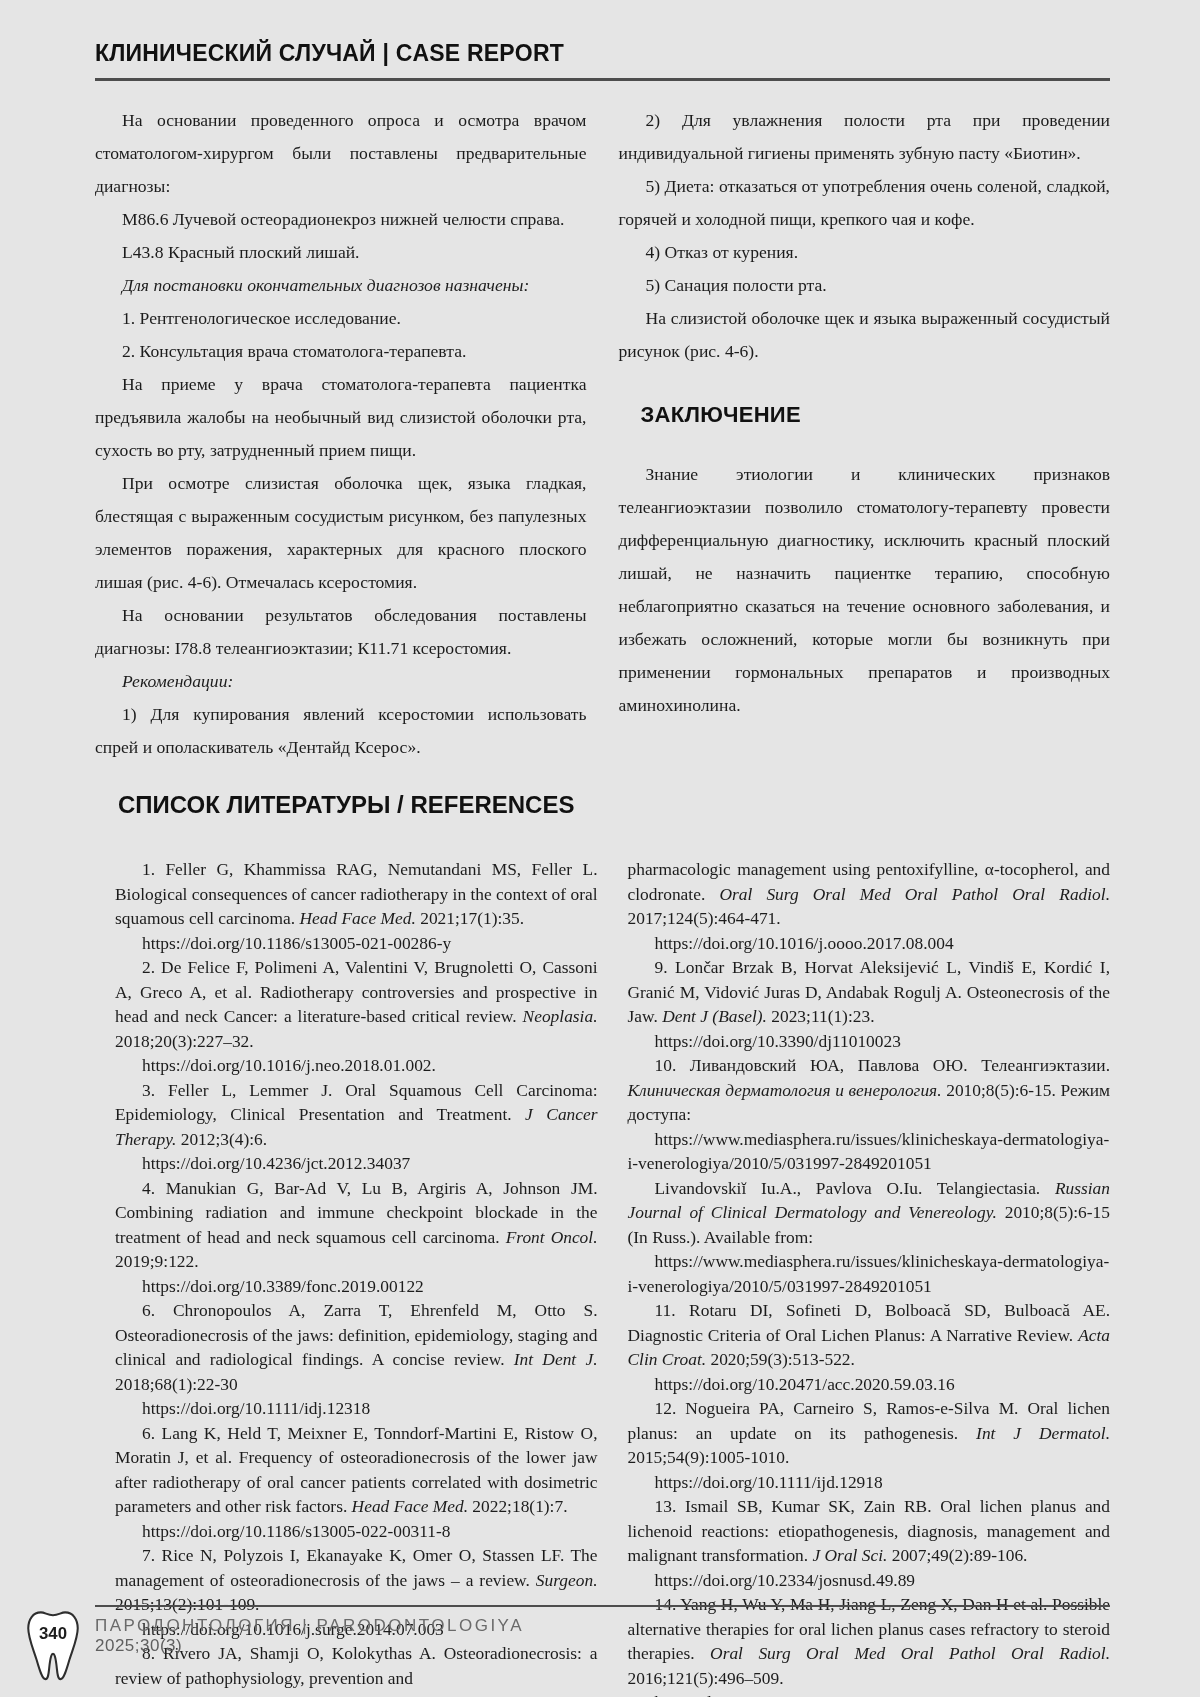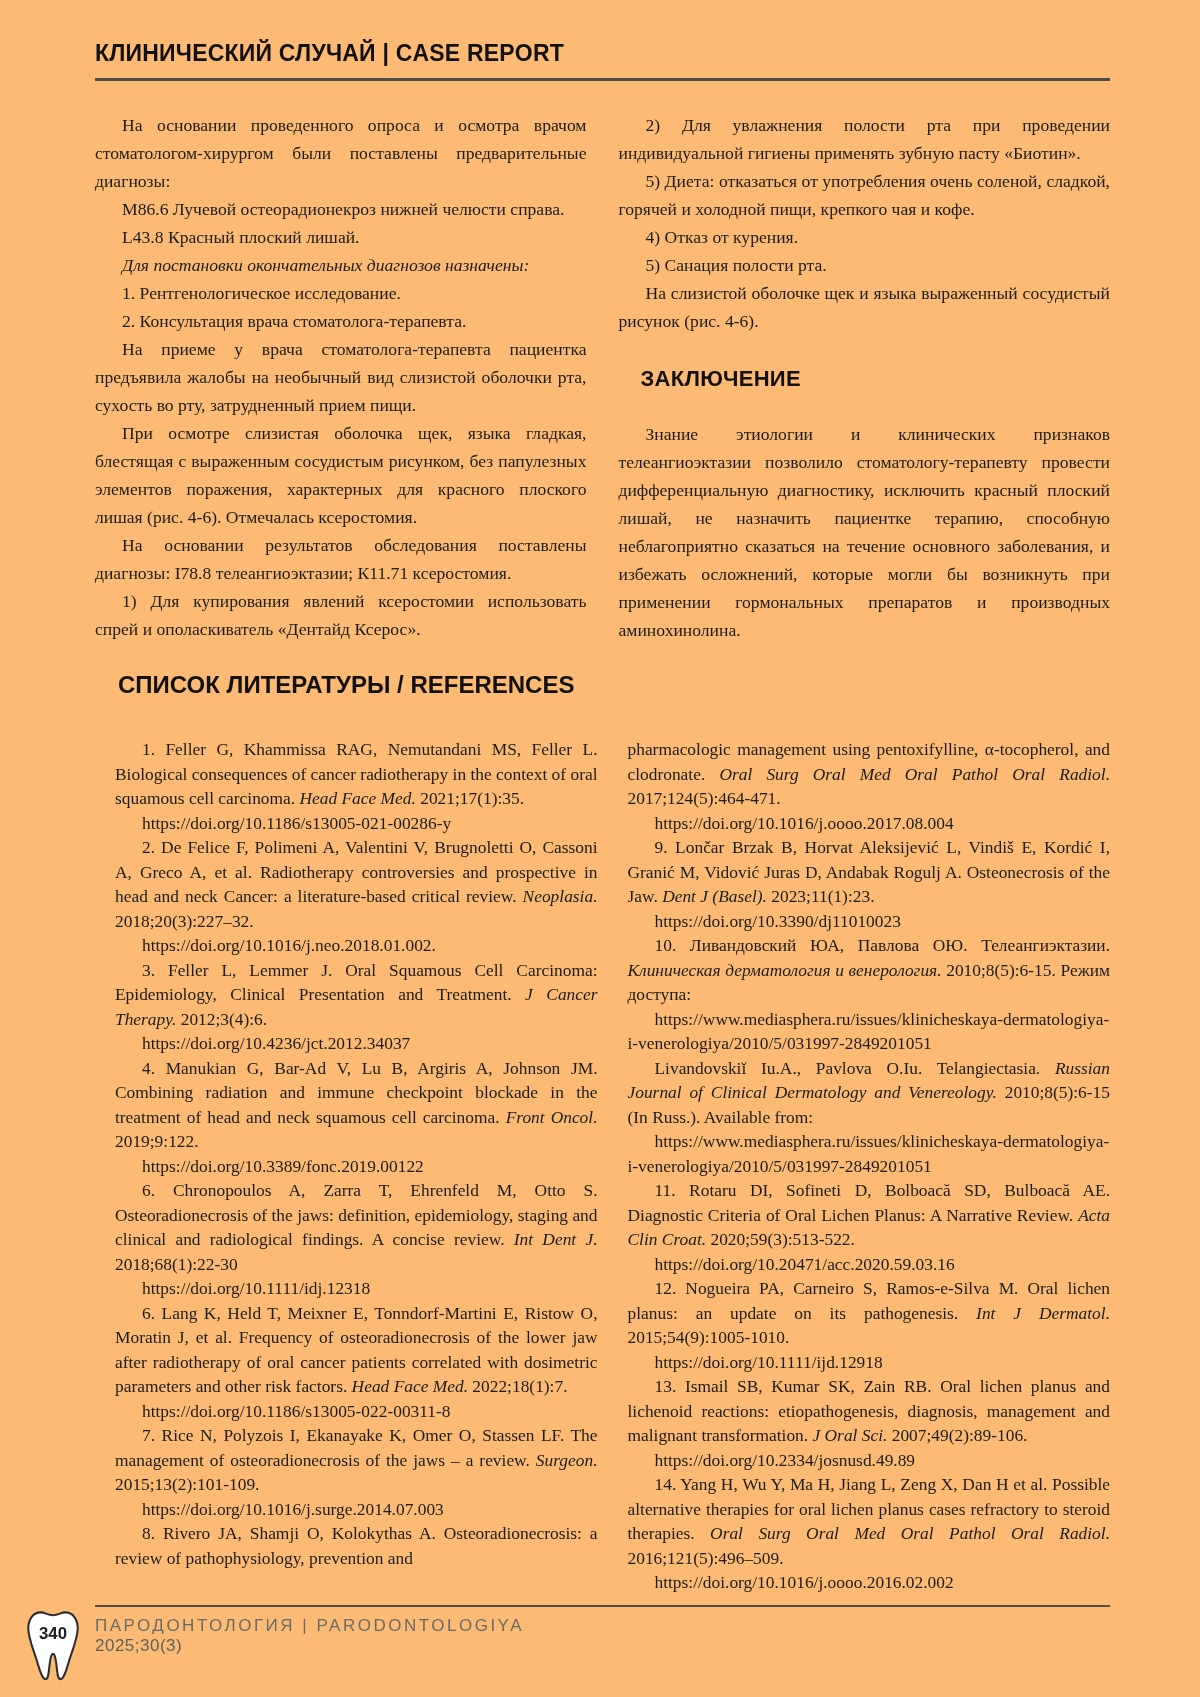--- a/index.html
+++ b/index.html
@@ -1,19 +1,19 @@
 <!DOCTYPE html>
 <html lang="ru"><head>
 <meta charset="utf-8">
 <style>
   html,body{margin:0;padding:0;background:#ffffff;}
   .page{
     position:relative;
     width:1200px;height:1697px;
-    background:#fdba74;
+    background:#e5e5e5;
     font-family:"Liberation Serif", serif;
     color:#1c1c1c;
     overflow:hidden;
   }
   .content{margin:0 90px 0 95px;}
   
   .page-header{padding-top:40px;}
   .page-header h1{
     margin:0;
     font-family:"Liberation Sans", sans-serif;
@@ -21,22 +21,22 @@
     letter-spacing:0.2px;
     color:#111;
   }
   .header-rule{height:3px;background:#4d4d4d;margin-top:11px;}
   
   .columns{
     display:flex;gap:30px;
     text-align:justify;
   }
   .article-columns{
-    margin-top:30px;
-    font-size:17.6px;line-height:28px;gap:32px;
+    margin-top:23px;
+    font-size:17.6px;line-height:33px;gap:32px;
   }
   .col{flex:1;min-width:0;}
   .blk{margin:0;overflow-wrap:break-word;}
   .ind{text-indent:27px;}
   .it{font-style:italic;}
   .head{
     font-family:"Liberation Sans", sans-serif;
     font-size:22px;font-weight:700;letter-spacing:0.3px;
     text-align:left;text-indent:0;
     margin:30px 0 27px 22px;
@@ -91,20 +91,21 @@
       <div class="col">
           <p class="blk ind"><span>На основании проведенного опроса и осмотра врачом стоматологом-хирургом были поставлены предварительные диагнозы:</span></p>
           <p class="blk ind"><span>М86.6 Лучевой остеорадионекроз нижней челюсти справа.</span></p>
           <p class="blk ind"><span>L43.8 Красный плоский лишай.</span></p>
           <p class="blk ind it"><span>Для постановки окончательных диагнозов назначены:</span></p>
           <p class="blk ind"><span>1. Рентгенологическое исследование.</span></p>
           <p class="blk ind"><span>2. Консультация врача стоматолога-терапевта.</span></p>
           <p class="blk ind"><span>На приеме у врача стоматолога-терапевта пациентка предъявила жалобы на необычный вид слизистой оболочки рта, сухость во рту, затрудненный прием пищи.</span></p>
           <p class="blk ind"><span>При осмотре слизистая оболочка щек, языка гладкая, блестящая с выраженным сосудистым рисунком, без папулезных элементов поражения, характерных для красного плоского лишая (рис. 4-6). Отмечалась ксеростомия.</span></p>
           <p class="blk ind"><span>На основании результатов обследования поставлены диагнозы: I78.8 телеангиоэктазии; К11.71 ксеростомия.</span></p>
+          <p class="blk ind it"><span>Рекомендации:</span></p>
           <p class="blk ind"><span>1) Для купирования явлений ксеростомии использовать спрей и ополаскиватель «Дентайд Ксерос».</span></p>
         </div>
       <div class="col">
           <p class="blk ind"><span>2) Для увлажнения полости рта при проведении индивидуальной гигиены применять зубную пасту «Биотин».</span></p>
           <p class="blk ind"><span>5) Диета: отказаться от употребления очень соленой, сладкой, горячей и холодной пищи, крепкого чая и кофе.</span></p>
           <p class="blk ind"><span>4) Отказ от курения.</span></p>
           <p class="blk ind"><span>5) Санация полости рта.</span></p>
           <p class="blk ind"><span>На слизистой оболочке щек и языка выраженный сосудистый рисунок (рис. 4-6).</span></p>
           <p class="blk head"><span>ЗАКЛЮЧЕНИЕ</span></p>
           <p class="blk ind"><span>Знание этиологии и клинических признаков телеангиоэктазии позволило стоматологу-терапевту провести дифференциальную диагностику, исключить красный плоский лишай, не назначить пациентке терапию, способную неблагоприятно сказаться на течение основного заболевания, и избежать осложнений, которые могли бы возникнуть при применении гормональных препаратов и производных аминохинолина.</span></p>

